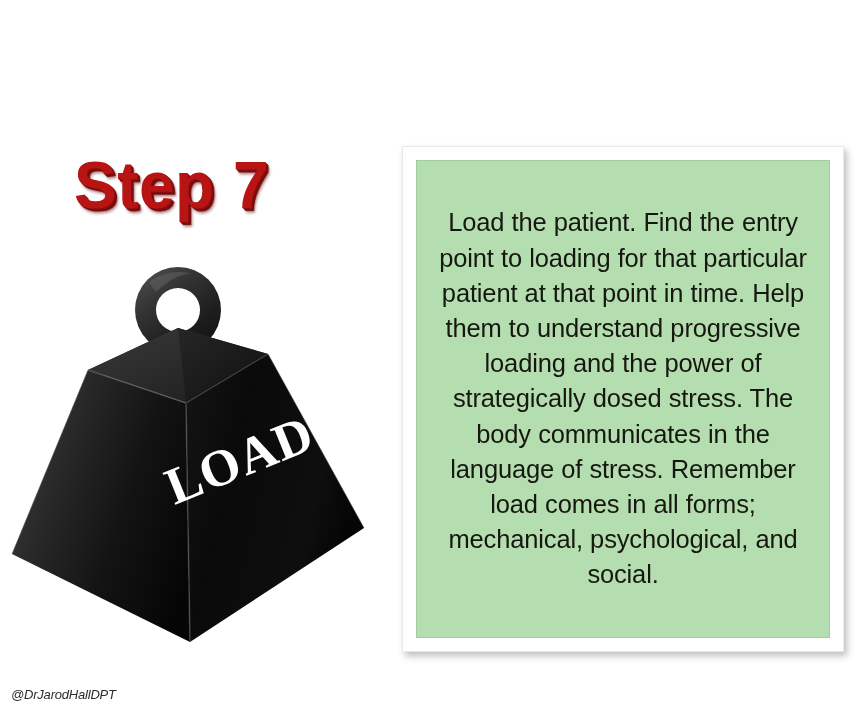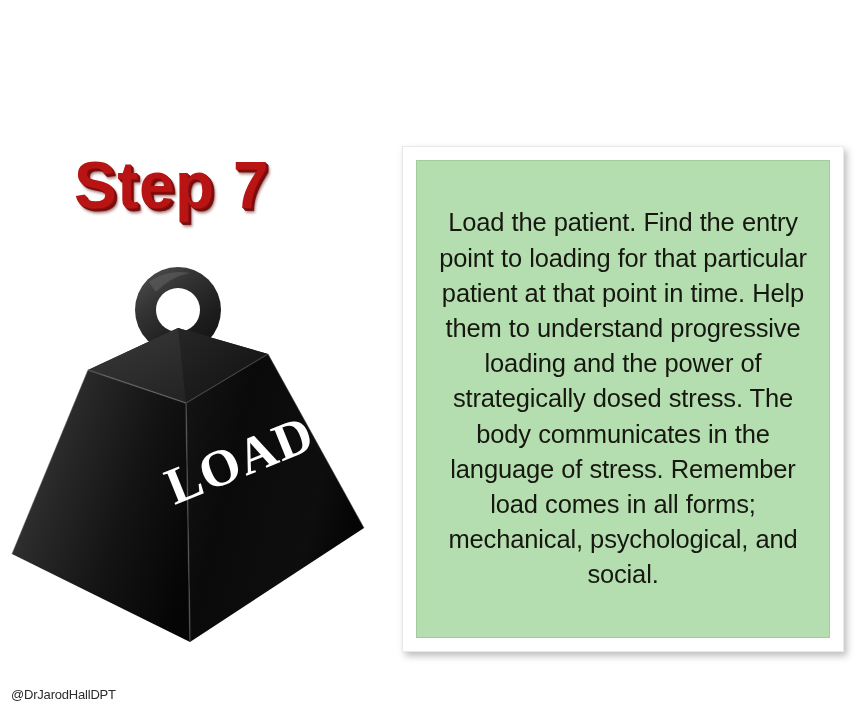--- a/index.html
+++ b/index.html
@@ -112,20 +112,21 @@
     word-spacing: 0.3px;
   }
 
   
   .watermark {
     position: absolute;
     left: 11px;
     top: 687px;
     font-family: "Liberation Sans", sans-serif;
     font-size: 13px;
+    font-style: italic;
     color: #2b2b2b;
     letter-spacing: -0.2px;
     white-space: nowrap;
   }
 </style>
 </head>
 <body>
 
 <div id="slide">
 

